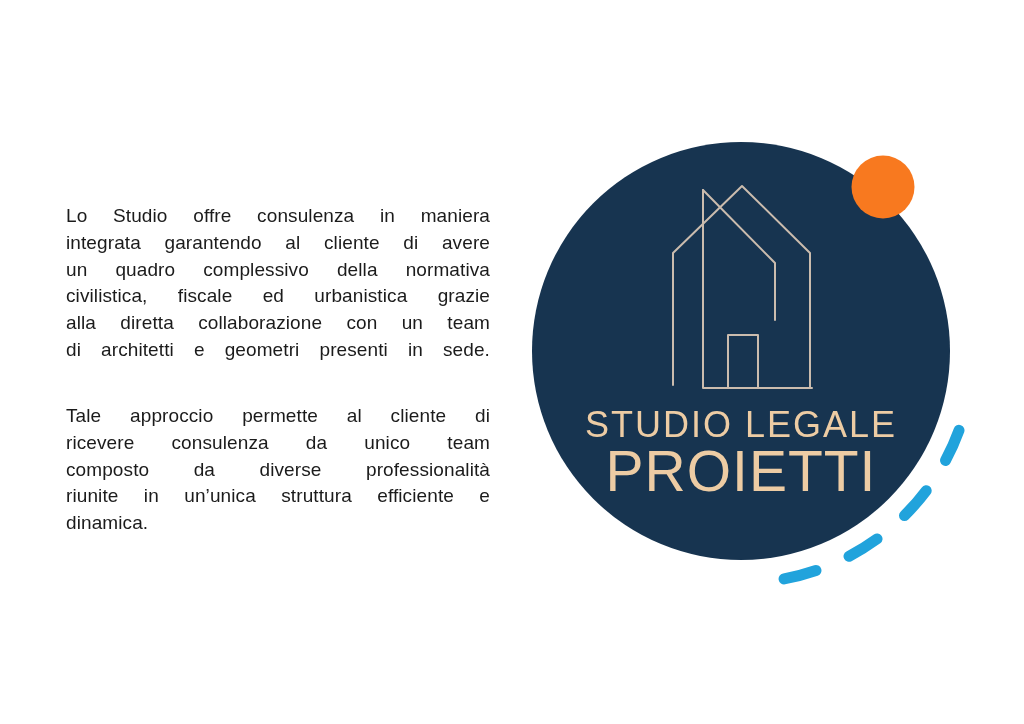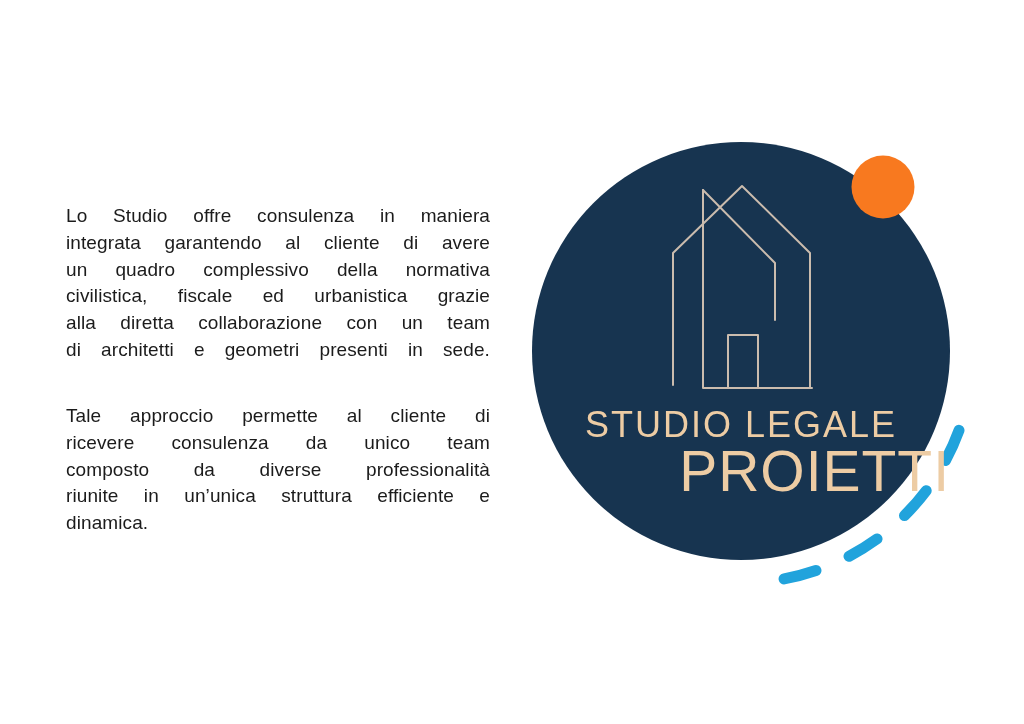--- a/index.html
+++ b/index.html
@@ -58,21 +58,21 @@
     line-height: 1;
     letter-spacing: 2px;
     color: #EDCCA4;
     white-space: nowrap;
   }
   .logo-line2 {
     position: absolute;
     left: 532px;
     top: 443px;
     width: 418px;
-    text-align: right;
+    text-align: center;
     font-size: 57px;
     line-height: 1;
     letter-spacing: 1px;
     color: #EDCCA4;
     white-space: nowrap;
   }
 </style>
 </head>
 <body>
 

